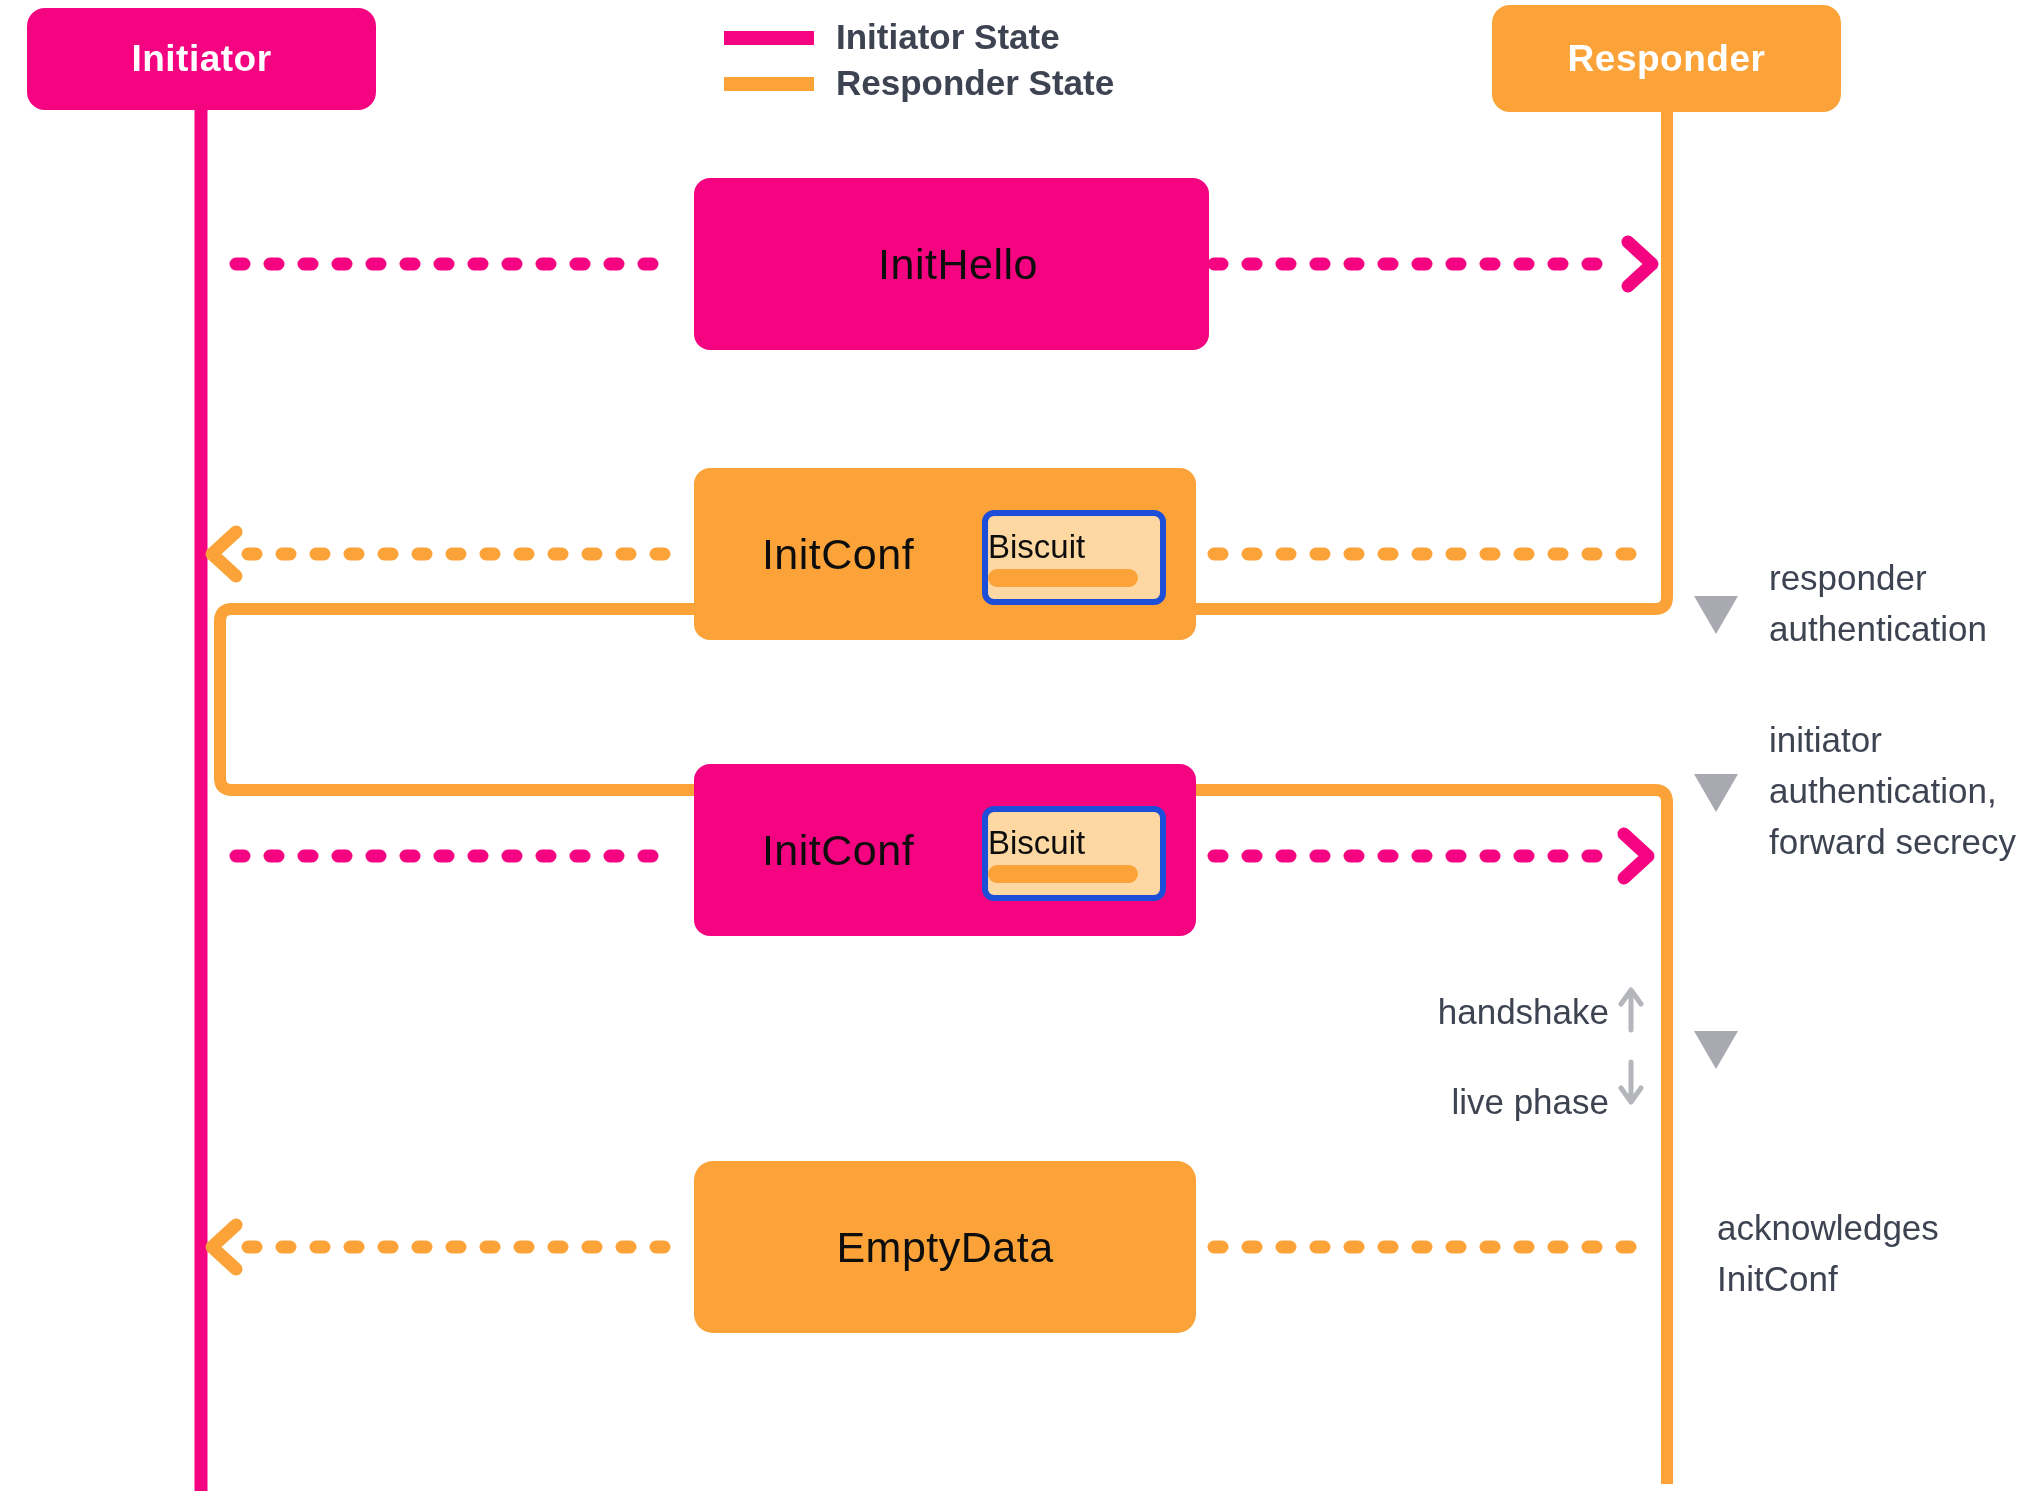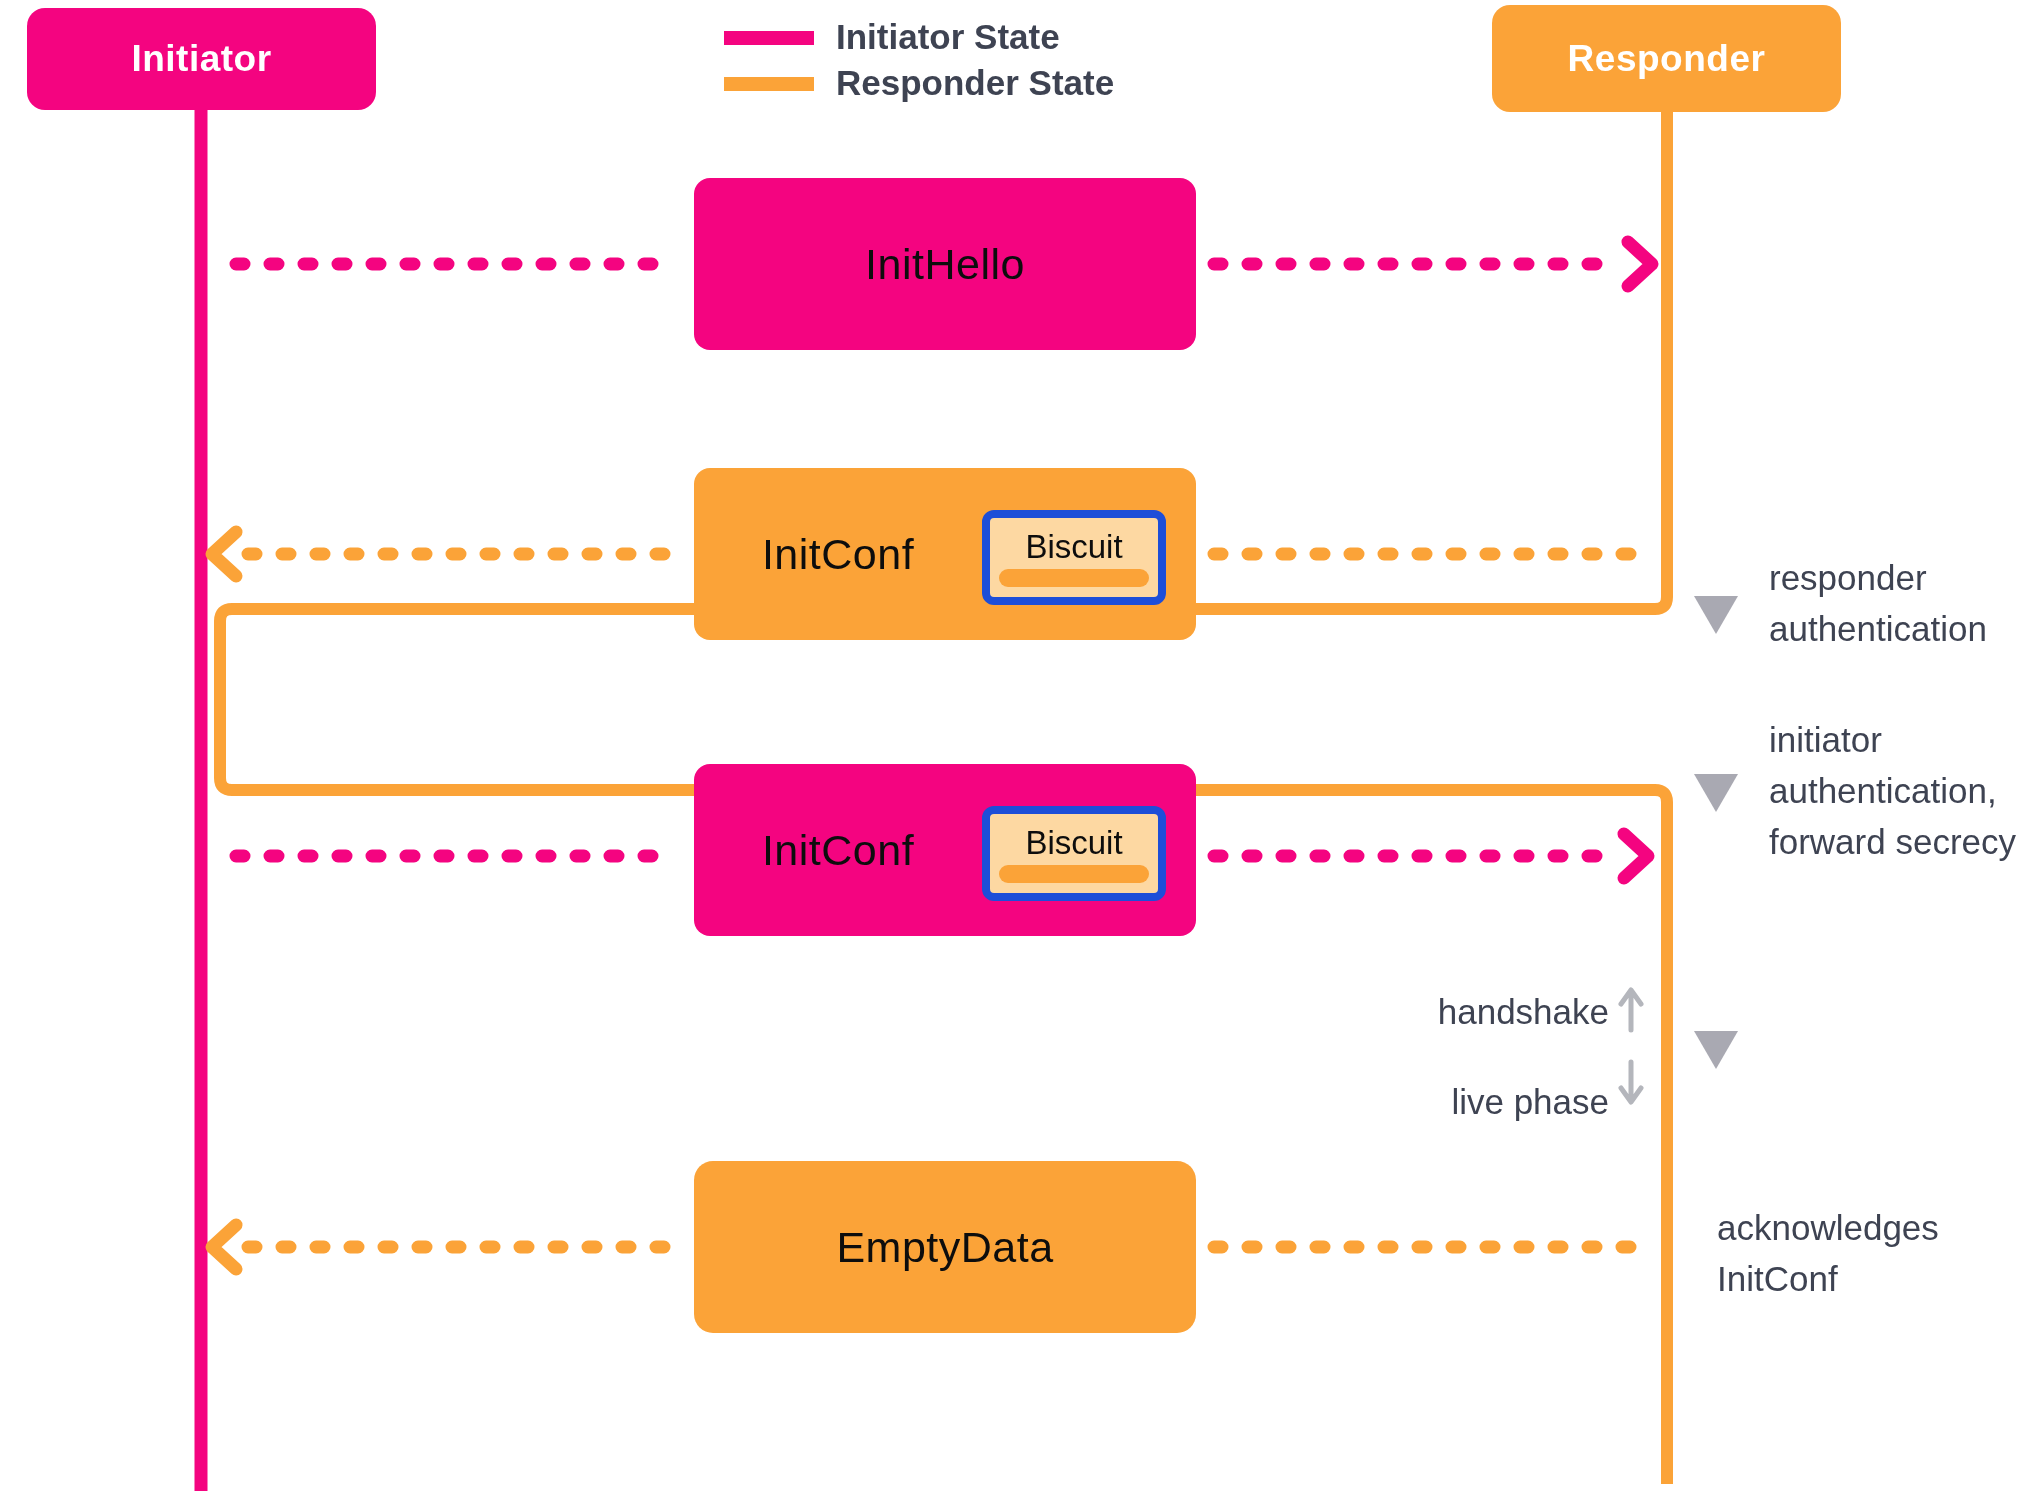--- a/index.html
+++ b/index.html
@@ -32,22 +32,22 @@
     color:#0d0d0d;font-size:43px;font-weight:500;letter-spacing:.5px;
   }
   .msg .label-zone{
     position:absolute;left:0;top:0;width:288px;height:100%;
     display:flex;align-items:center;justify-content:center;
   }
   .biscuit{
     position:absolute;left:288px;top:42px;width:184px;height:95px;
     box-sizing:border-box;
     background:var(--biscuit-fill);
-    border:8px solid #1d4ed8;border-radius:12px;
-    display:flex;flex-direction:column;align-items:center;justify-content:center;
+    border:6px solid #1d4ed8;border-radius:12px;
+    display:flex;flex-direction:column;justify-content:center;
   }
   .biscuit-label{color:#0d0d0d;font-size:33px;font-weight:500;}
   .biscuit-bar{width:150px;height:18px;border-radius:9px;background:var(--orange);margin-top:3px;}
   .legend-swatch{position:absolute;z-index:2;width:90px;height:14px;}
   .legend-label{
     position:absolute;z-index:2;
     font-size:35px;color:var(--text-dark);line-height:32px;font-weight:bold;
   }
   .annotation{
     position:absolute;z-index:2;
@@ -99,21 +99,21 @@
   </div>
   <div class="node orange" style="left:1468px;top:5px;width:349px;height:107px;">
     <span>Responder</span>
   </div>
 
   <div class="legend-swatch" style="left:700px;top:31px;background:var(--pink);"></div>
   <div class="legend-label" style="left:812px;top:21px;">Initiator State</div>
   <div class="legend-swatch" style="left:700px;top:77px;background:var(--orange);"></div>
   <div class="legend-label" style="left:812px;top:67px;">Responder State</div>
 
-  <div class="msg pink" style="top:178px;">
+  <div class="msg pink" style="top:178px;padding-left:13px;">
     <span class="msg-label">InitHello</span>
   </div>
 
   <div class="msg orange" style="top:468px;">
     <div class="label-zone">
       <span class="msg-label">InitConf</span>
     </div>
     <div class="biscuit">
       <span class="biscuit-label">Biscuit</span>
       <div class="biscuit-bar"></div>

